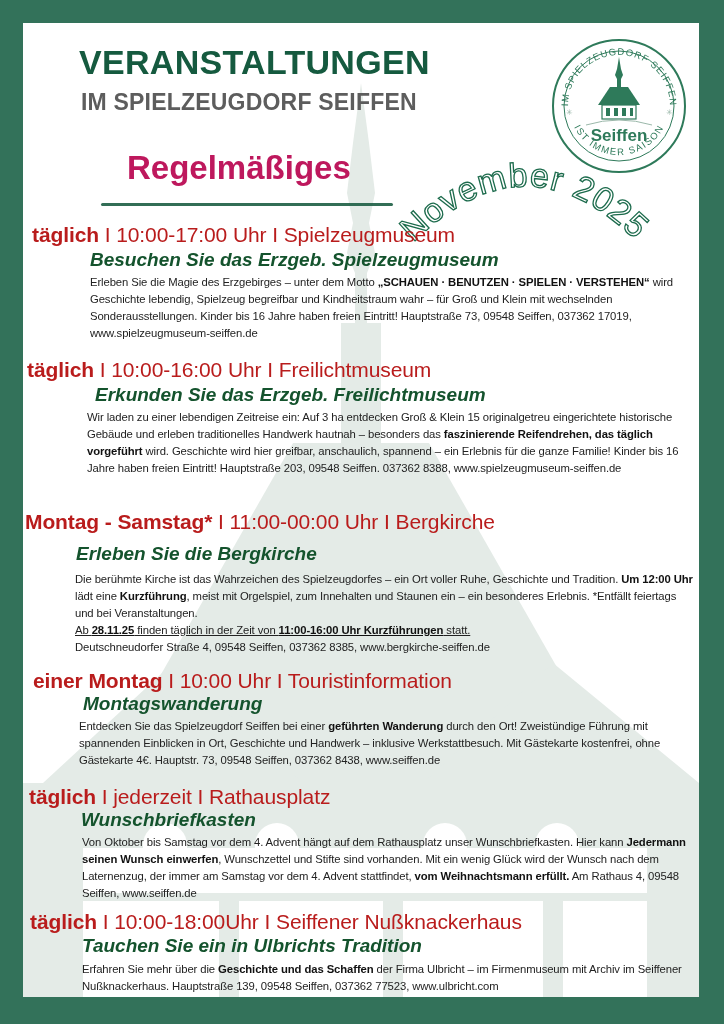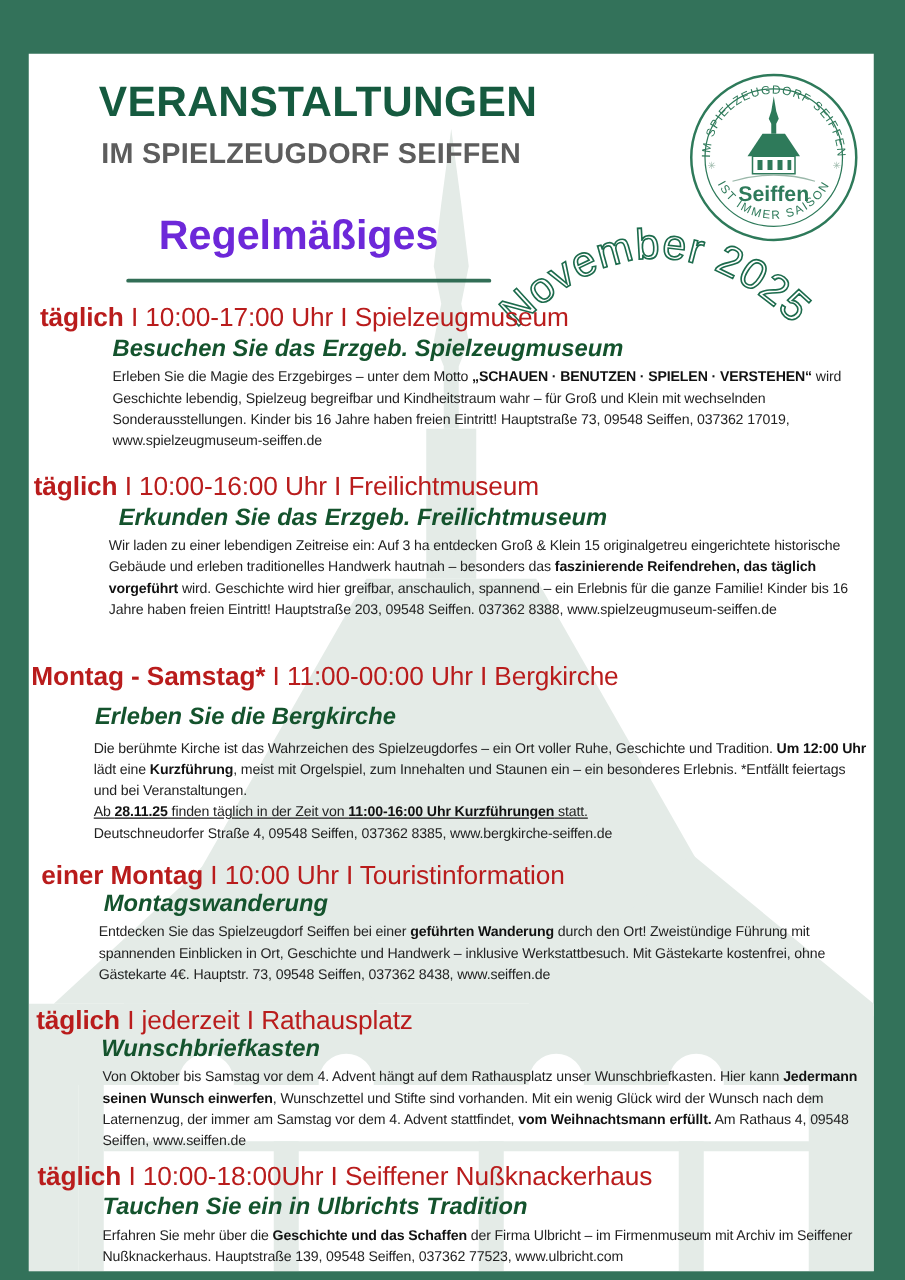--- a/index.html
+++ b/index.html
@@ -8,38 +8,37 @@
     background: #33725a;
     font-family: "Liberation Sans", sans-serif;
     position: relative;
   }
   .panel {
     position: absolute;
     left: 23px; top: 23px;
     width: 676px; height: 974px;
     background: #ffffff;
     overflow: hidden;
-    margin-top: 20px;
   }
   .watermark { position: absolute; left: 0; top: 0; width: 676px; height: 974px; }
   .content { position: absolute; left: 0; top: 0; width: 676px; height: 974px; }
 
   .title1 {
     position: absolute; left: 56px; top: 20px;
     font-size: 34px; font-weight: bold; color: #155a3f;
     letter-spacing: 0.3px;
   }
   .title2 {
     position: absolute; left: 58px; top: 66px;
     font-size: 23px; font-weight: bold; color: #5d5d5d;
     letter-spacing: 0.2px;
   }
   .title3 {
     position: absolute; left: 104px; top: 126px;
-    font-size: 33px; font-weight: bold; color: #6d28d9;
+    font-size: 33px; font-weight: bold; color: #be185d;
   }
   .title-underline {
     position: absolute; left: 78px; top: 180px;
     width: 292px; height: 3px; background: #1c5e44;
     border-radius: 2px; opacity: 0.9;
   }
   .month-arc { position: absolute; left: 370px; top: 110px; width: 300px; height: 160px; }
   .logo { position: absolute; left: 525px; top: 12px; width: 142px; height: 142px; }
 
   .event { position: absolute; left: 0; width: 676px; }

